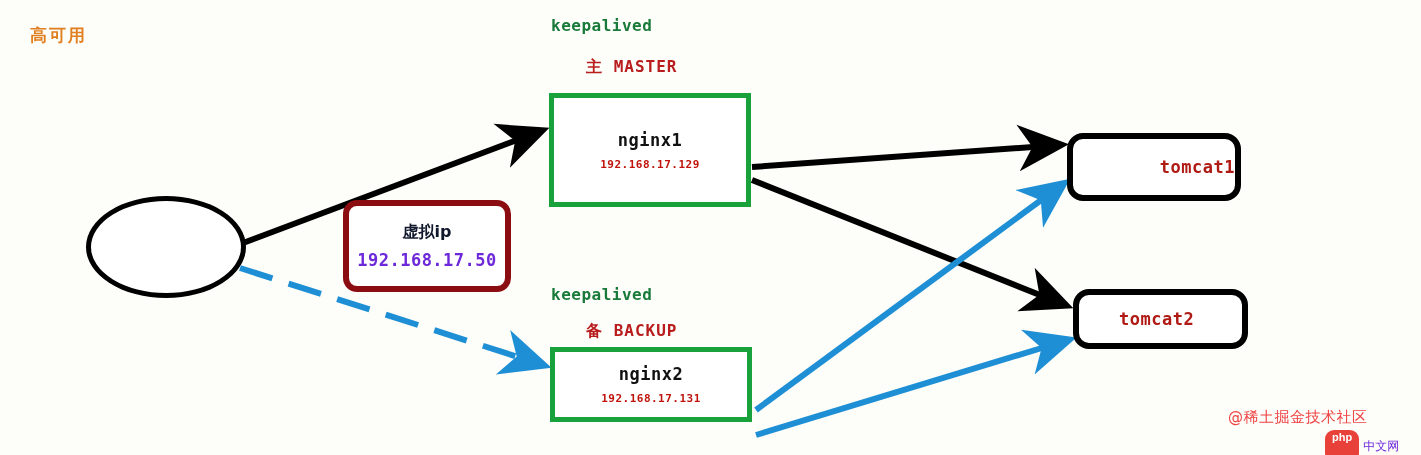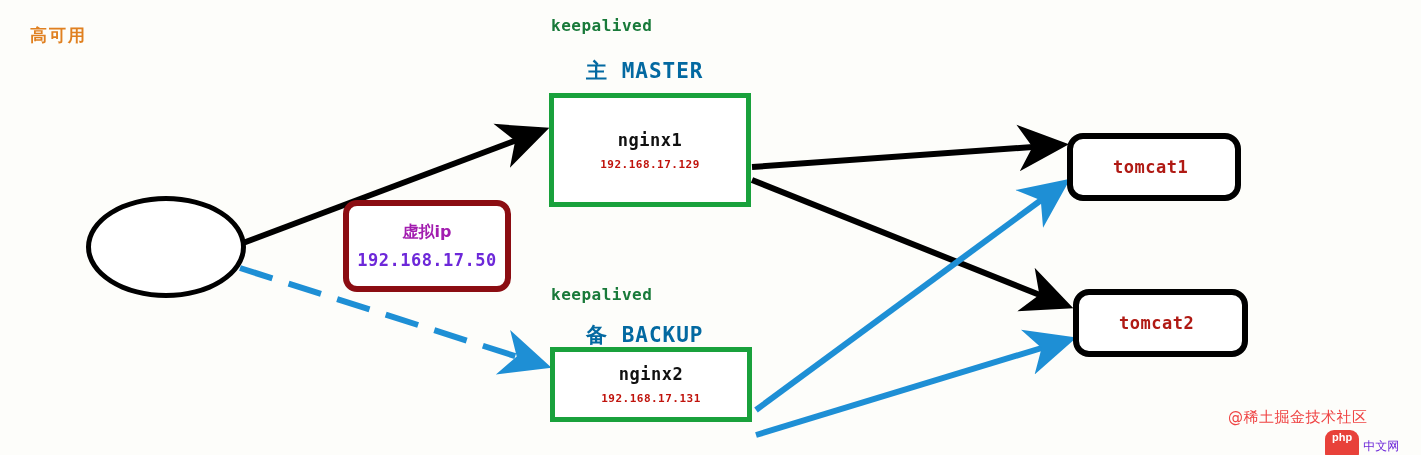--- a/index.html
+++ b/index.html
@@ -69,21 +69,21 @@
     top: 200px;
     width: 168px;
     height: 92px;
     border: 6px solid #8b0d12;
     border-radius: 14px;
   }
   .vip-title {
     font-family: "DejaVu Sans", "Liberation Sans", sans-serif;
     font-size: 16px;
     font-weight: 700;
-    color: #a21caf;
+    color: #0f172a;
     margin-bottom: 7px;
     white-space: nowrap;
   }
   .vip-ip {
     font-size: 17px;
     font-weight: 700;
     color: #6d28d9;
     letter-spacing: 0.5px;
     white-space: nowrap;
   }
@@ -119,42 +119,42 @@
     font-weight: 700;
     color: #197a3a;
     white-space: nowrap;
     letter-spacing: 0.5px;
   }
   #ka1 { left: 551px; top: 16px; }
   #ka2 { left: 551px; top: 285px; }
 
   .role-label {
     position: absolute;
-    font-size: 21px;
-    font-weight: 700;
-    color: #0369a1;
+    font-size: 16px;
+    font-weight: 700;
+    color: #b91c1c;
     white-space: nowrap;
     letter-spacing: 1px;
     text-align: center;
   }
   #role1 { left: 586px; top: 57px; }
   #role2 { left: 586px; top: 321px; }
   .role-cn {
     font-family: "DejaVu Sans", "Liberation Sans", sans-serif;
   }
 
   
   .tomcat-box {
     border: 6px solid #000000;
     border-radius: 16px;
     align-items: flex-start;
     padding-left: 40px;
   }
-  #tomcat1-box { left: 1067px; top: 133px; width: 174px; height: 68px; }
-  #tomcat2-box { left: 1073px; top: 289px; width: 175px; height: 68px; }
+  #tomcat1-box { left: 1067px; top: 133px; width: 174px; height: 68px; align-items: flex-end; }
+  #tomcat2-box { left: 1073px; top: 289px; width: 175px; height: 60px; }
   .tomcat-name {
     font-size: 17px;
     font-weight: 700;
     color: #b01a14;
     letter-spacing: 0.5px;
     white-space: nowrap;
   }
 
   
   .watermark {

